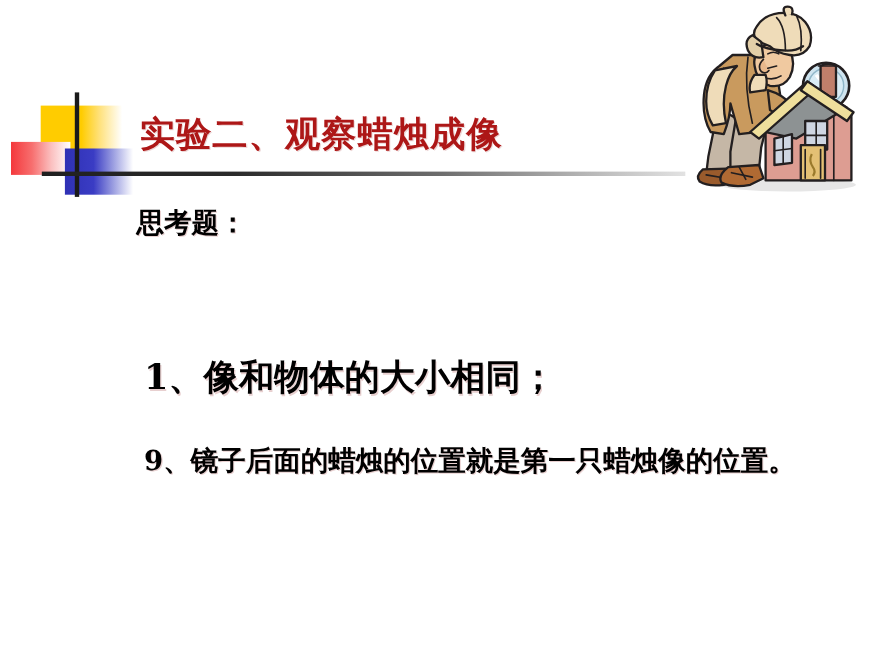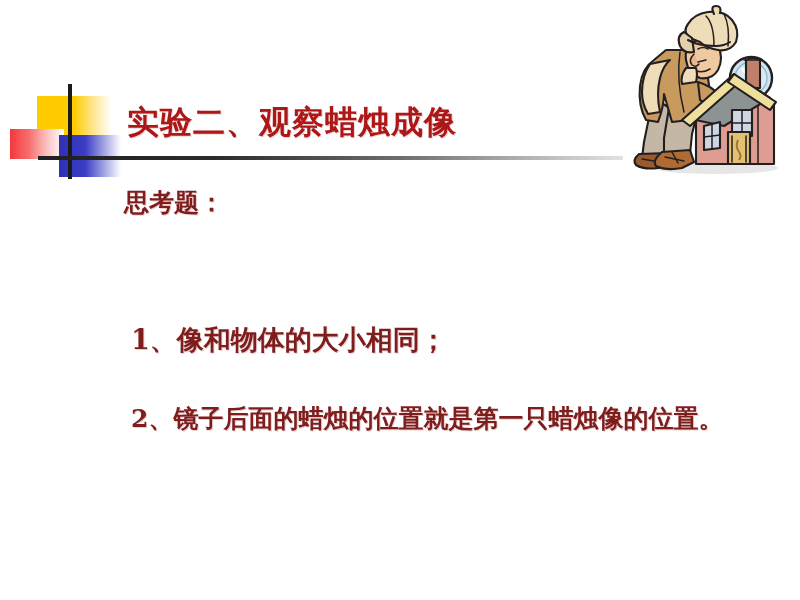--- a/index.html
+++ b/index.html
@@ -75,40 +75,40 @@
     color: #AD1717;
     letter-spacing: 1px;
     white-space: nowrap;
     text-shadow: 1px 1px 0 rgba(180, 90, 90, 0.25);
     font-family: "DejaVu Serif", "Liberation Serif", serif;
   }
 
   
   .body-line {
     position: absolute;
-    color: #7f1d1d;
+    color: #000000;
     font-weight: bold;
     white-space: nowrap;
     font-family: "DejaVu Serif", "Liberation Serif", serif;
     text-shadow: 1px 1px 0 rgba(190, 120, 120, 0.35);
   }
   .line-prompt {
     left: 124px;
     top: 186px;
     font-size: 25px;
   }
   .line-question {
     left: 94px;
     top: 248px;
     font-size: 26px;
   }
   .line-answer1 {
     left: 131px;
     top: 322px;
-    font-size: 27px;
+    font-size: 32px;
   }
   .line-answer2 {
     left: 131px;
     top: 402px;
     font-size: 25px;
   }
 
   
   .illustration {
     position: absolute;
@@ -130,21 +130,21 @@
   <div class="deco-vline"></div>
   <div class="deco-hline"></div>
 
   <div class="slide-title">实验二、观察蜡烛成像</div>
 
   <div class="body-line line-prompt">思考题：</div>
 
 
   <div class="body-line line-answer1">1、像和物体的大小相同；</div>
 
-  <div class="body-line line-answer2">2、镜子后面的蜡烛的位置就是第一只蜡烛像的位置。</div>
+  <div class="body-line line-answer2">9、镜子后面的蜡烛的位置就是第一只蜡烛像的位置。</div>
 
   <div class="illustration">
     <svg viewBox="0 0 178 176" width="178" height="176" xmlns="http://www.w3.org/2000/svg">
       <defs>
         <style type="text/css">
           .ln { stroke:#231f20; stroke-width:2.1; stroke-linejoin:round; stroke-linecap:round; }
           .ln-thin { stroke:#231f20; stroke-width:1.5; stroke-linejoin:round; stroke-linecap:round; }
         </style>
       </defs>
 

